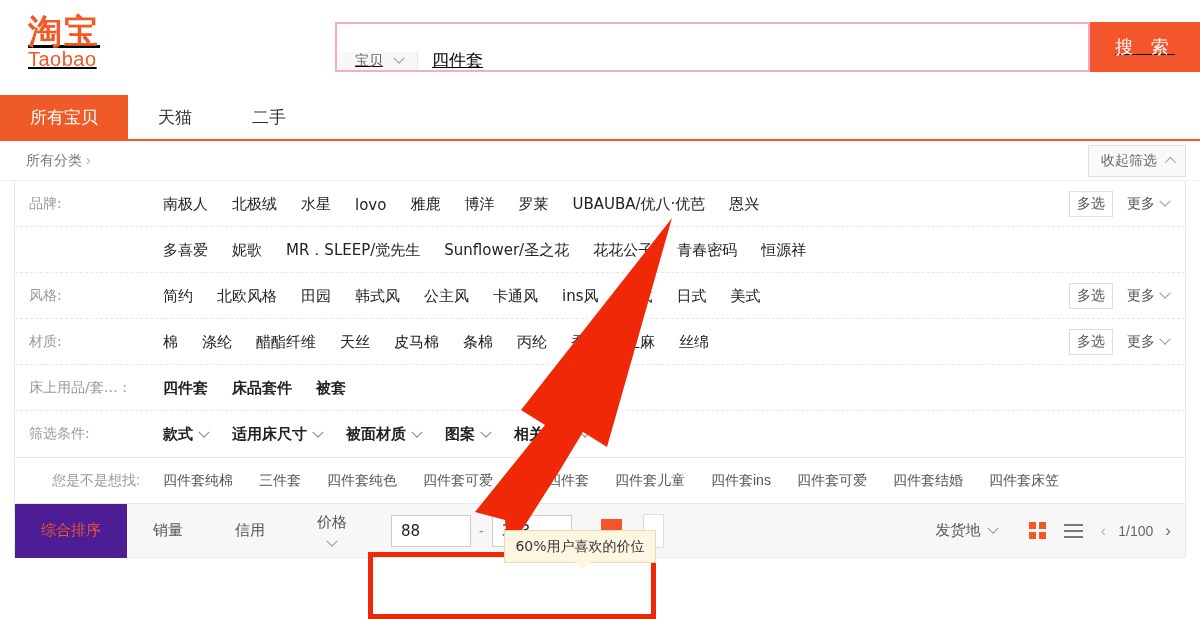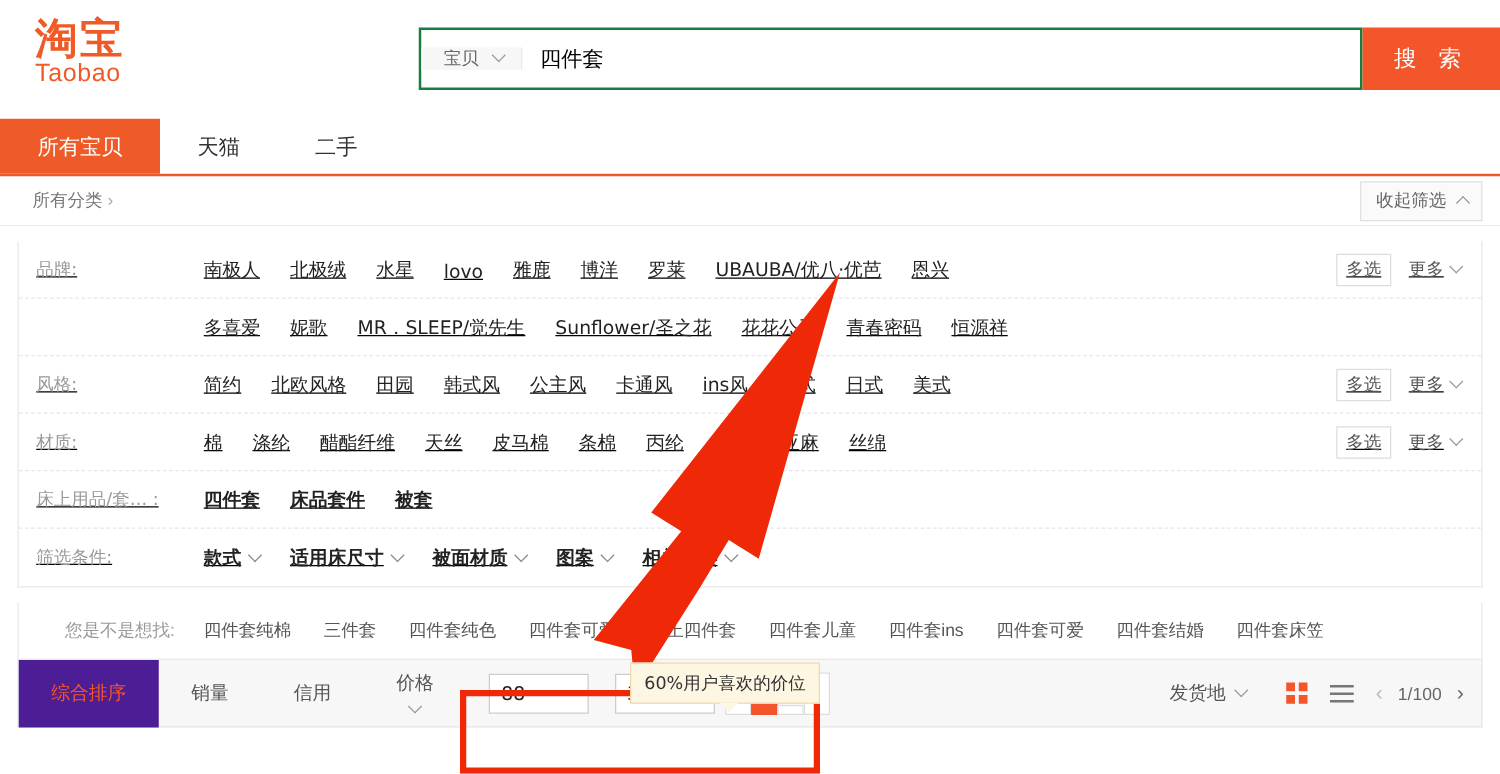--- a/index.html
+++ b/index.html
@@ -5,36 +5,36 @@
   * { box-sizing: border-box; margin: 0; padding: 0; }
   html, body {
     width: 1200px; height: 619px;
     background: #fff;
     font-family: "Liberation Sans", "DejaVu Sans", sans-serif;
     overflow: hidden;
   }
   .page { position: relative; width: 1200px; height: 619px; }
 
   
-  .header { height: 95px; display: flex; align-items: flex-start; }
+  .header { height: 95px; display: flex; align-items: flex-start; text-decoration: underline; }
   .logo-wrap { width: 330px; padding: 14px 0 0 28px; }
   .logo-cn {
     font-size: 34px; font-weight: bold; color: #ef5a26;
     letter-spacing: 2px; line-height: 1.05;
     font-family: "DejaVu Sans", sans-serif;
   }
   .logo-en {
     font-size: 20px; color: #ef5a26; letter-spacing: .5px;
     margin-top: -2px; font-weight: 500;
   }
   .search-area { display: flex; margin-top: 22px; }
   .search-box {
-    display: flex; align-items: center;
+    display: flex; align-items: flex-end;
     width: 755px; height: 50px;
-    border: 2px solid #15803d; background: #fff; margin-left: 20px;
+    border: 2px solid #f9a8d4; background: #fff; margin-left: 20px;
   }
   .cat-select {
     display: flex; align-items: center; gap: 12px;
     padding: 0 14px 0 18px; background: #f7f7f7;
     border-right: 1px solid #e6e6e6;
     font-size: 14px; color: #666; cursor: pointer; white-space: nowrap;
   }
   .chev { display: inline-block; width: 8px; height: 8px;
     border-right: 1px solid #999; border-bottom: 1px solid #999;
     transform: rotate(45deg) translate(-2px,-2px); }
@@ -68,21 +68,21 @@
   .collapse-btn {
     display: flex; align-items: center; gap: 8px;
     border: 1px solid #e0e0e0; background: #fafafa;
     padding: 6px 12px; font-size: 14px; color: #666; cursor: pointer;
   }
   .chev-up { display: inline-block; width: 8px; height: 8px;
     border-right: 1px solid #999; border-top: 1px solid #999;
     transform: rotate(-45deg) translateY(2px); }
 
   .fpanel { border: 1px solid #e8e8e8; border-top: none;
-            margin: 12px 14px; background: #fff; text-decoration: underline; }
+            margin: 0 14px; background: #fff; }
   .frow { display: flex; align-items: flex-start;
           border-bottom: 1px dashed #e6e6e6; min-height: 46px; }
   .frow:last-child { border-bottom: none; }
   .flabel {
     width: 148px; flex: none; padding: 14px 0 0 14px;
     font-size: 14px; color: #999; font-family: "DejaVu Sans", sans-serif;
   }
   .fvals { flex: 1; display: flex; flex-wrap: wrap;
            align-items: center; padding-top: 8px; }
   .fval {

